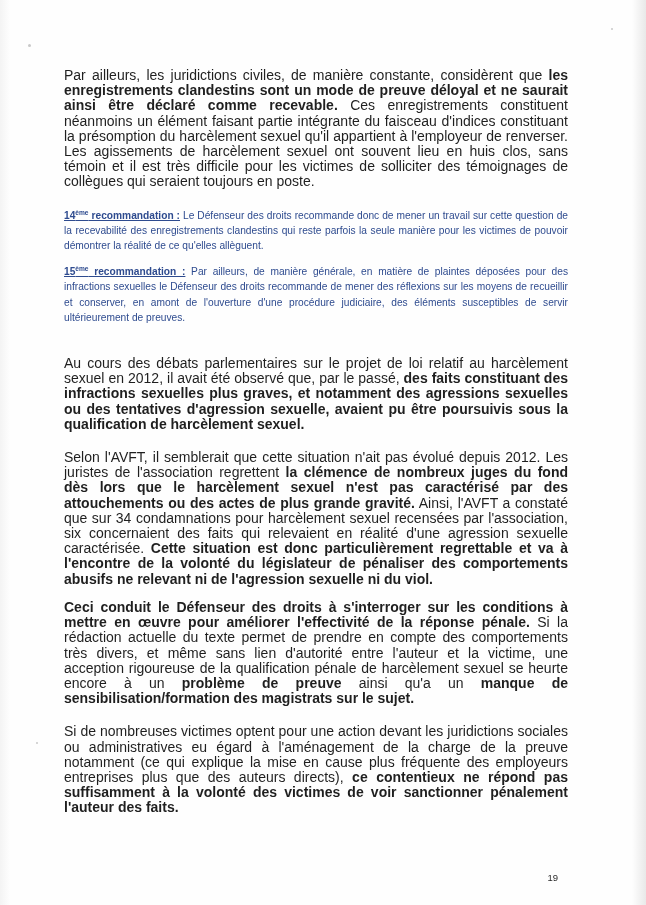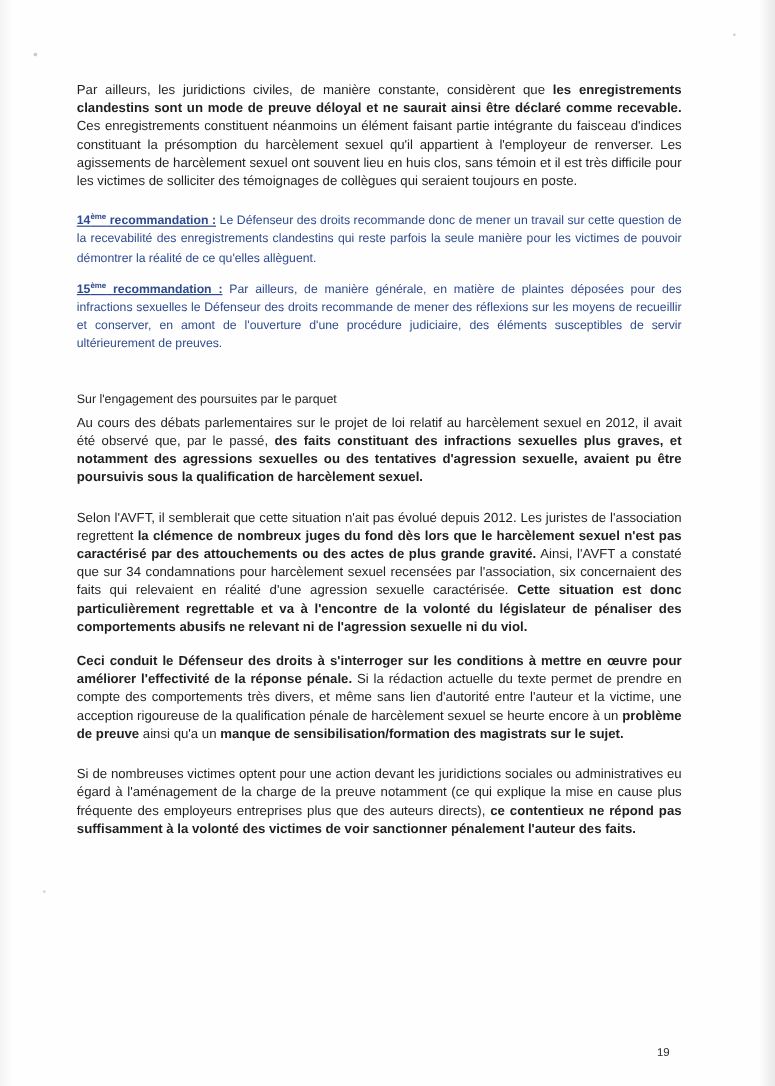--- a/index.html
+++ b/index.html
@@ -40,21 +40,21 @@
     pointer-events: none;
   }
   .content {
     position: absolute;
     left: 64px;
     top: 68px;
     width: 504px;
   }
   p {
     margin: 0 0 11px 0;
-    font-size: 11px;
+    font-size: 14px;
     line-height: 15.2px;
     text-align: justify;
     color: #1f1f1f;
   }
   p.tight { margin-bottom: 0; }
   .b { font-weight: bold; }
   .reco {
     color: #2e4b8f;
     font-size: 10.2px;
     line-height: 15.2px;
@@ -108,21 +108,20 @@
 
     <p id="p1"><span>Par ailleurs, les juridictions civiles, de manière constante, considèrent que </span><span class="b">les enregistrements clandestins sont un mode de preuve déloyal et ne saurait ainsi être déclaré comme recevable.</span><span> Ces enregistrements constituent néanmoins un élément faisant partie intégrante du faisceau d'indices constituant la présomption du harcèlement sexuel qu'il appartient à l'employeur de renverser. Les agissements de harcèlement sexuel ont souvent lieu en huis clos, sans témoin et il est très difficile pour les victimes de solliciter des témoignages de collègues qui seraient toujours en poste.</span></p>
 
     <div class="spacer-sm"></div>
 
     <p class="reco" id="reco14"><span class="lead">14<sup>ème</sup> recommandation :</span><span> Le Défenseur des droits recommande donc de mener un travail sur cette question de la recevabilité des enregistrements clandestins qui reste parfois la seule manière pour les victimes de pouvoir démontrer la réalité de ce qu'elles allèguent.</span></p>
     <p class="reco" id="reco15"><span class="lead">15<sup>ème</sup> recommandation :</span><span> Par ailleurs, de manière générale, en matière de plaintes déposées pour des infractions sexuelles le Défenseur des droits recommande de mener des réflexions sur les moyens de recueillir et conserver, en amont de l'ouverture d'une procédure judiciaire, des éléments susceptibles de servir ultérieurement de preuves.</span></p>
 
     <div class="spacer-lg"></div>
 
-    <div class="subhead">Sur l'engagement des poursuites par le parquet</div>
 
     <p id="p2"><span>Au cours des débats parlementaires sur le projet de loi relatif au harcèlement sexuel en 2012, il avait été observé que, par le passé, </span><span class="b">des faits constituant des infractions sexuelles plus graves, et notamment des agressions sexuelles ou des tentatives d'agression sexuelle, avaient pu être poursuivis sous la qualification de harcèlement sexuel.</span></p>
 
     <div class="spacer-sm"></div>
 
     <p class="tight" id="p3"><span>Selon l'AVFT, il semblerait que cette situation n'ait pas évolué depuis 2012. Les juristes de l'association regrettent </span><span class="b">la clémence de nombreux juges du fond dès lors que le harcèlement sexuel n'est pas caractérisé par des attouchements ou des actes de plus grande gravité.</span><span> Ainsi, l'AVFT a constaté que sur 34 condamnations pour harcèlement sexuel recensées par l'association, six concernaient des faits qui relevaient en réalité d'une agression sexuelle caractérisée. </span><span class="b">Cette situation est donc particulièrement regrettable et va à l'encontre de la volonté du législateur de pénaliser des comportements abusifs ne relevant ni de l'agression sexuelle ni du viol.</span></p>
 
     <div class="spacer-md"></div>
 
     <p id="p5"><span class="b">Ceci conduit le Défenseur des droits à s'interroger sur les conditions à mettre en œuvre pour améliorer l'effectivité de la réponse pénale.</span><span> Si la rédaction actuelle du texte permet de prendre en compte des comportements très divers, et même sans lien d'autorité entre l'auteur et la victime, une acception rigoureuse de la qualification pénale de harcèlement sexuel se heurte encore à un </span><span class="b">problème de preuve</span><span> ainsi qu'a un </span><span class="b">manque de sensibilisation/formation des magistrats sur le sujet.</span></p>

